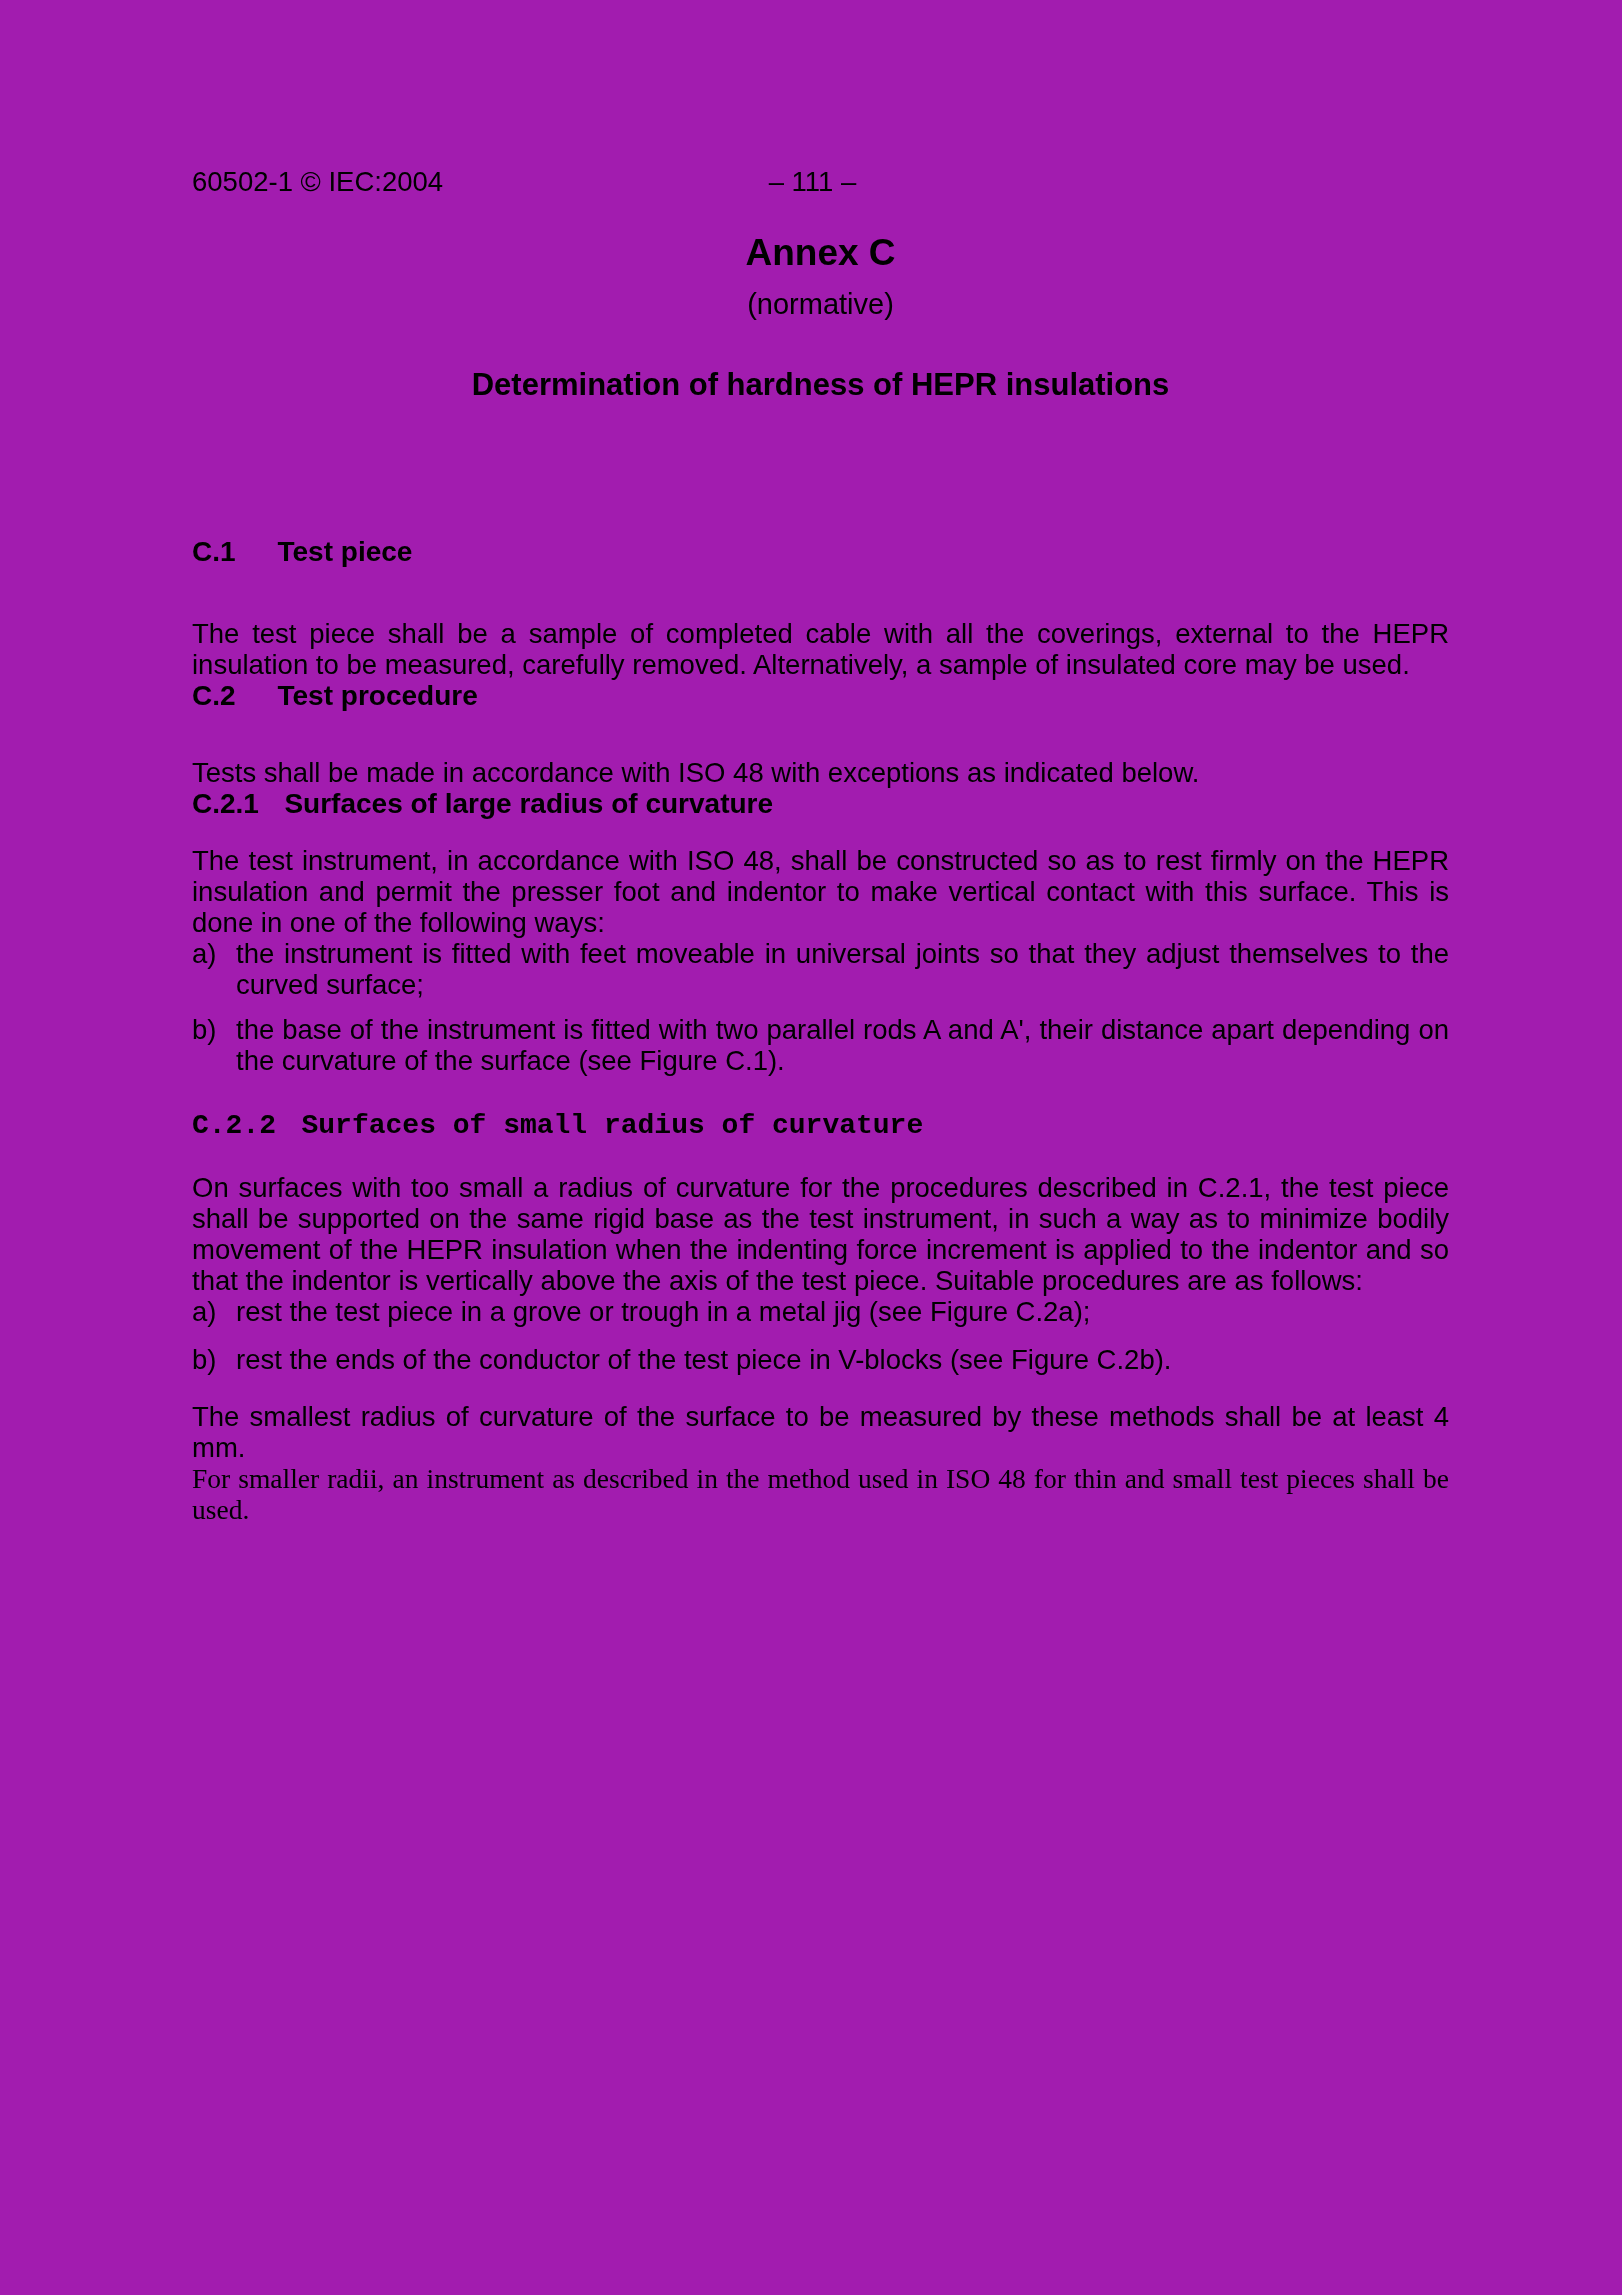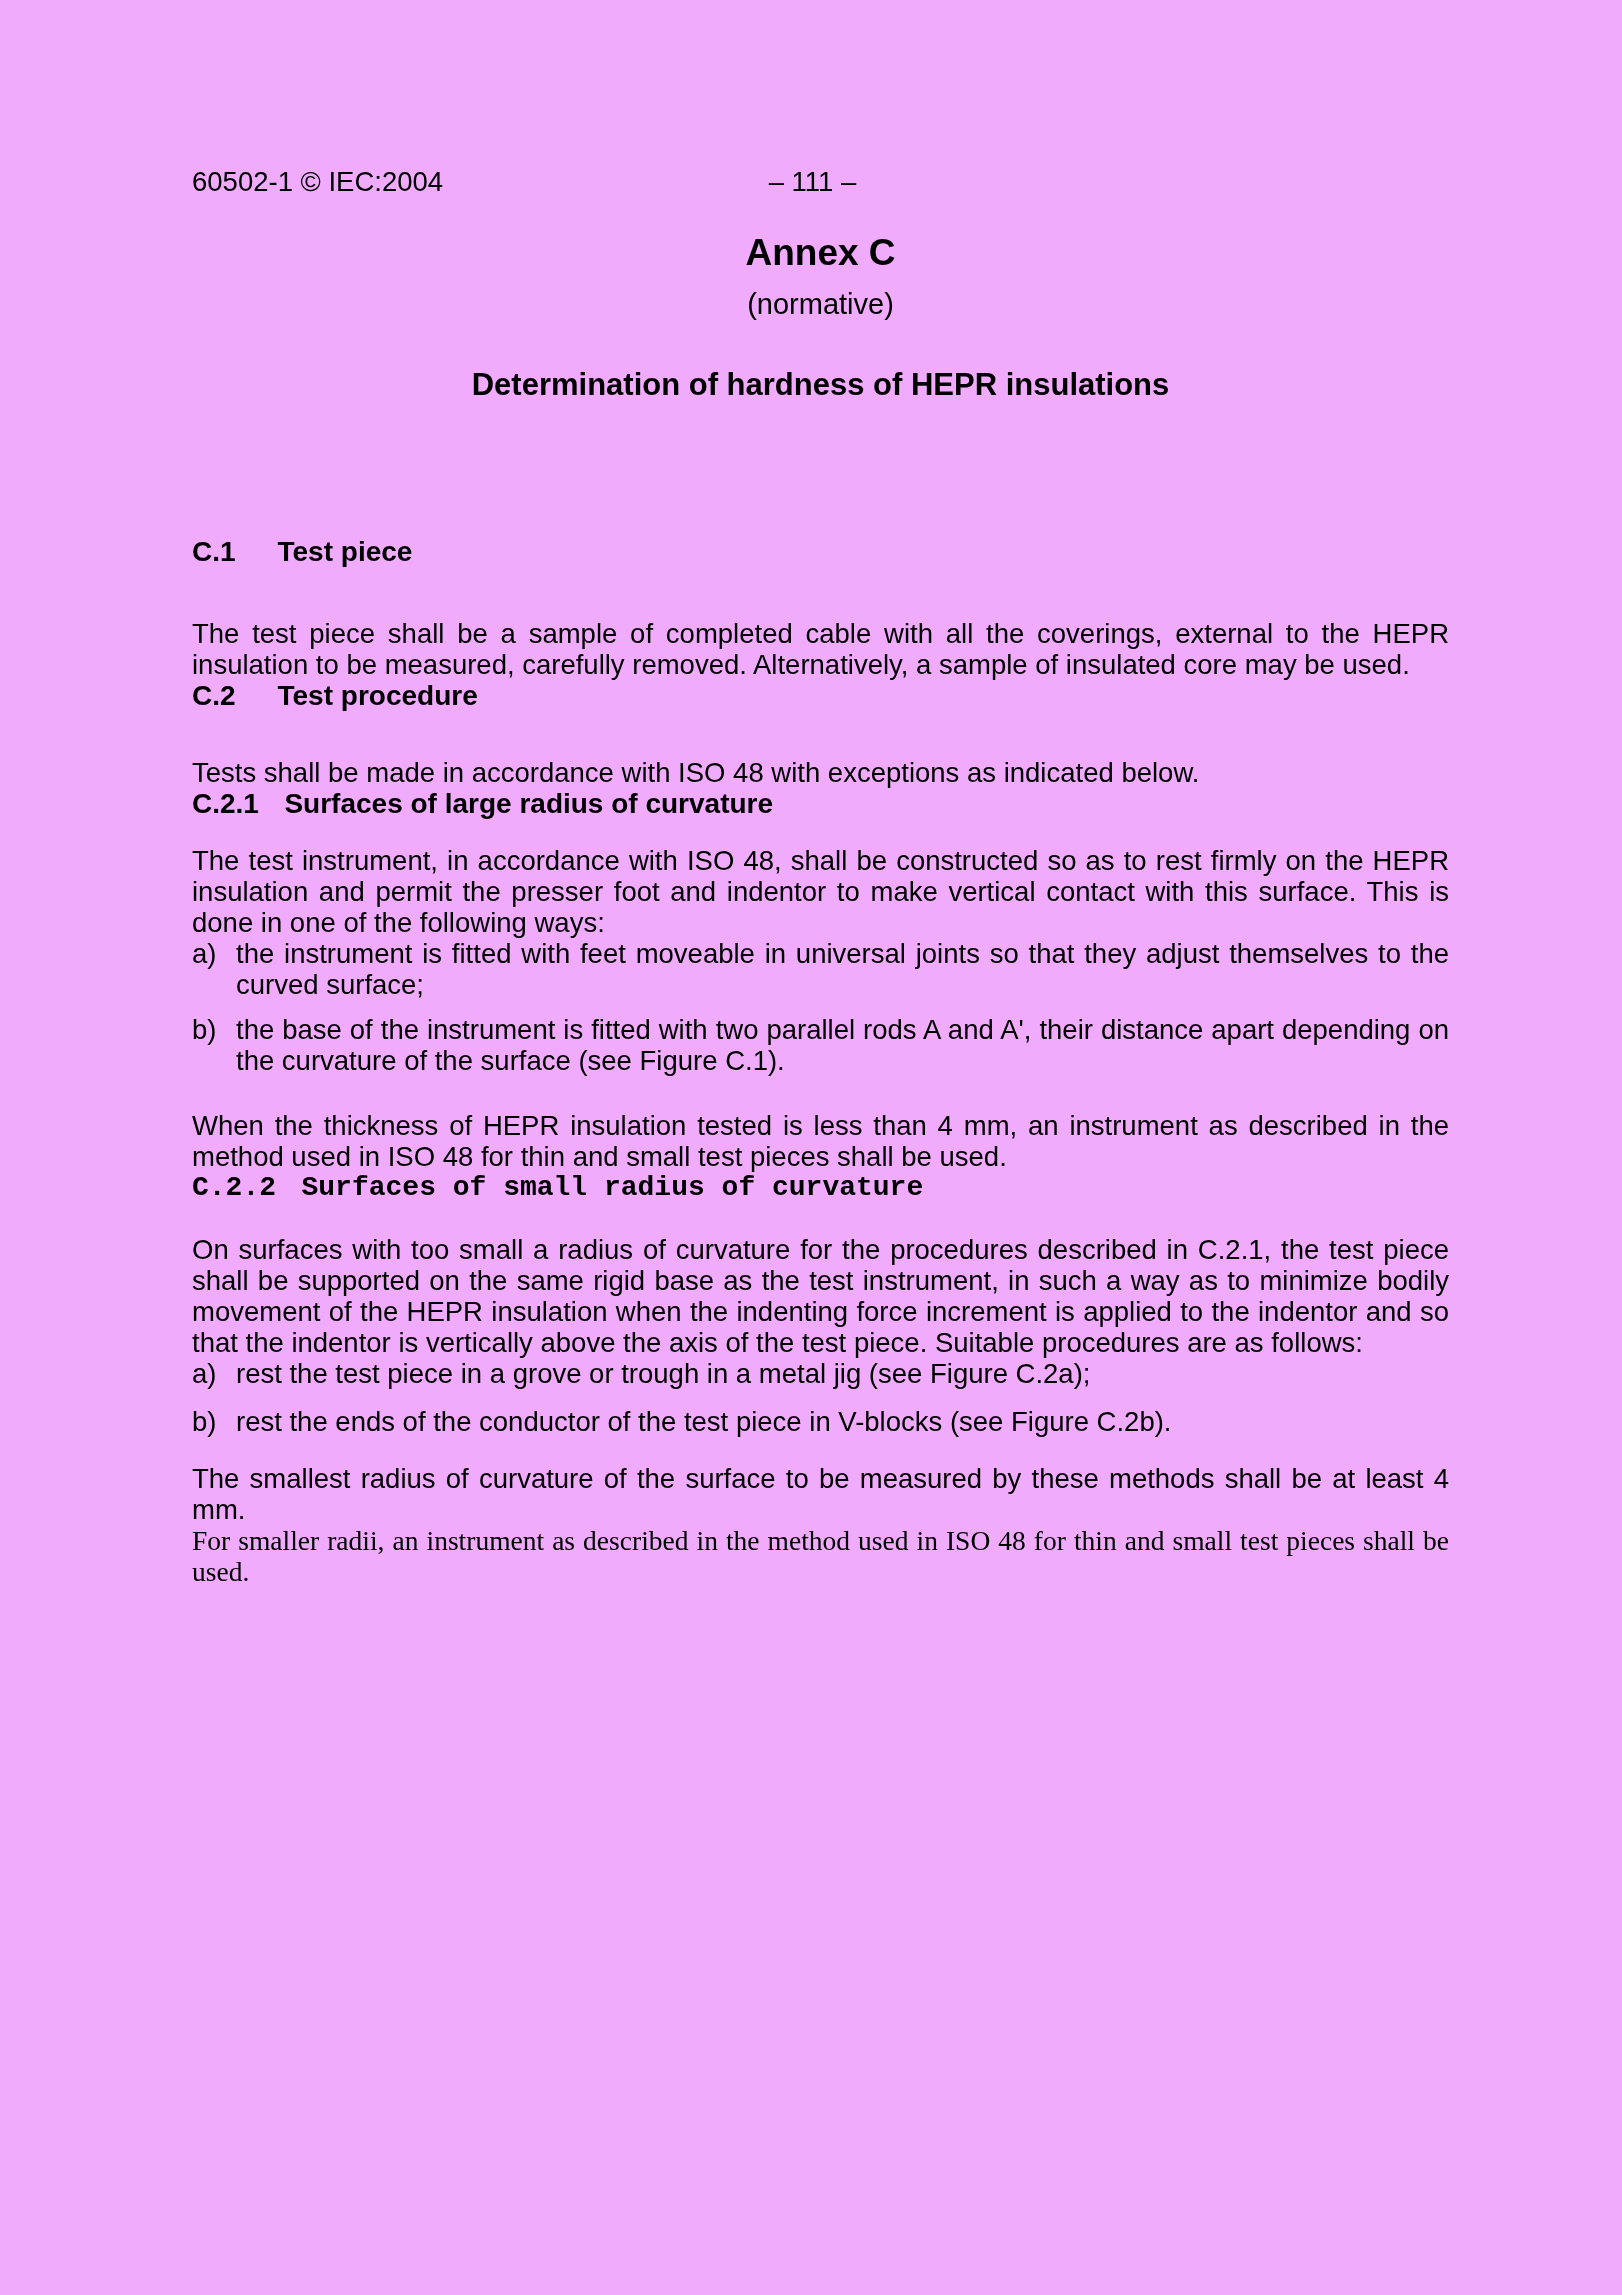--- a/index.html
+++ b/index.html
@@ -5,21 +5,21 @@
   html, body {
     margin: 0;
     padding: 0;
     background: #e8e8e8;
   }
   .page {
     position: relative;
     width: 1622px;
     height: 2295px;
     margin: 0 auto;
-    background: #f0abfc;
+    background: #a21caf;
     color: #000000;
     font-family: "Liberation Sans", sans-serif;
     font-size: 27.5px;
     line-height: 31px;
     box-sizing: border-box;
     padding: 166px 173px 0 192px;
   }
   .page-header {
     position: relative;
     margin-bottom: 39px;
@@ -125,21 +125,20 @@
 
   <div class="li li-a1">
     <span class="li-marker">a)</span>
     <span class="li-text">the instrument is fitted with feet moveable in universal joints so that they adjust themselves to the curved surface;</span>
   </div>
   <div class="li li-b1">
     <span class="li-marker">b)</span>
     <span class="li-text">the base of the instrument is fitted with two parallel rods A and A', their distance apart depending on the curvature of the surface (see Figure C.1).</span>
   </div>
 
-  <p class="para p-c21c">When the thickness of HEPR insulation tested is less than 4 mm, an instrument as described in the method used in ISO 48 for thin and small test pieces shall be used.</p>
 
   <h3 class="sec h-c22">
     <span class="sec-num">C.2.2</span><span class="sec-title">Surfaces of small radius of curvature</span>
   </h3>
   <p class="para p-c22a">On surfaces with too small a radius of curvature for the procedures described in C.2.1, the test piece shall be supported on the same rigid base as the test instrument, in such a way as to minimize bodily movement of the HEPR insulation when the indenting force increment is applied to the indentor and so that the indentor is vertically above the axis of the test piece. Suitable procedures are as follows:</p>
 
   <div class="li li-a2">
     <span class="li-marker">a)</span>
     <span class="li-text">rest the test piece in a grove or trough in a metal jig (see Figure C.2a);</span>
   </div>

